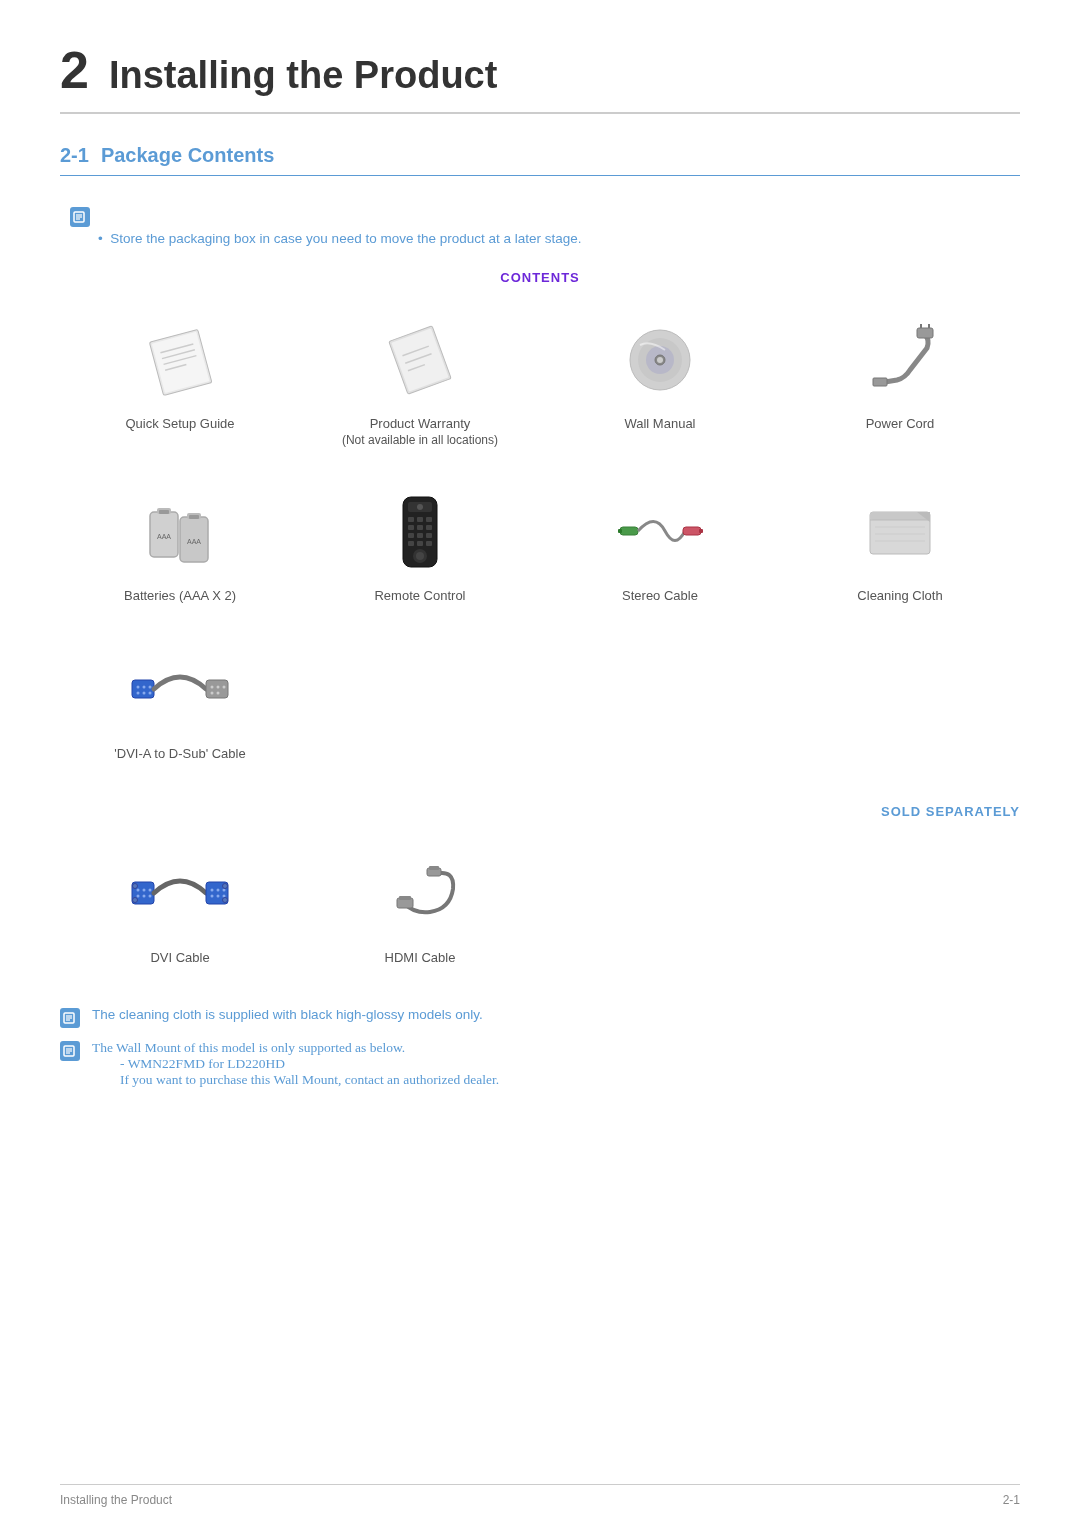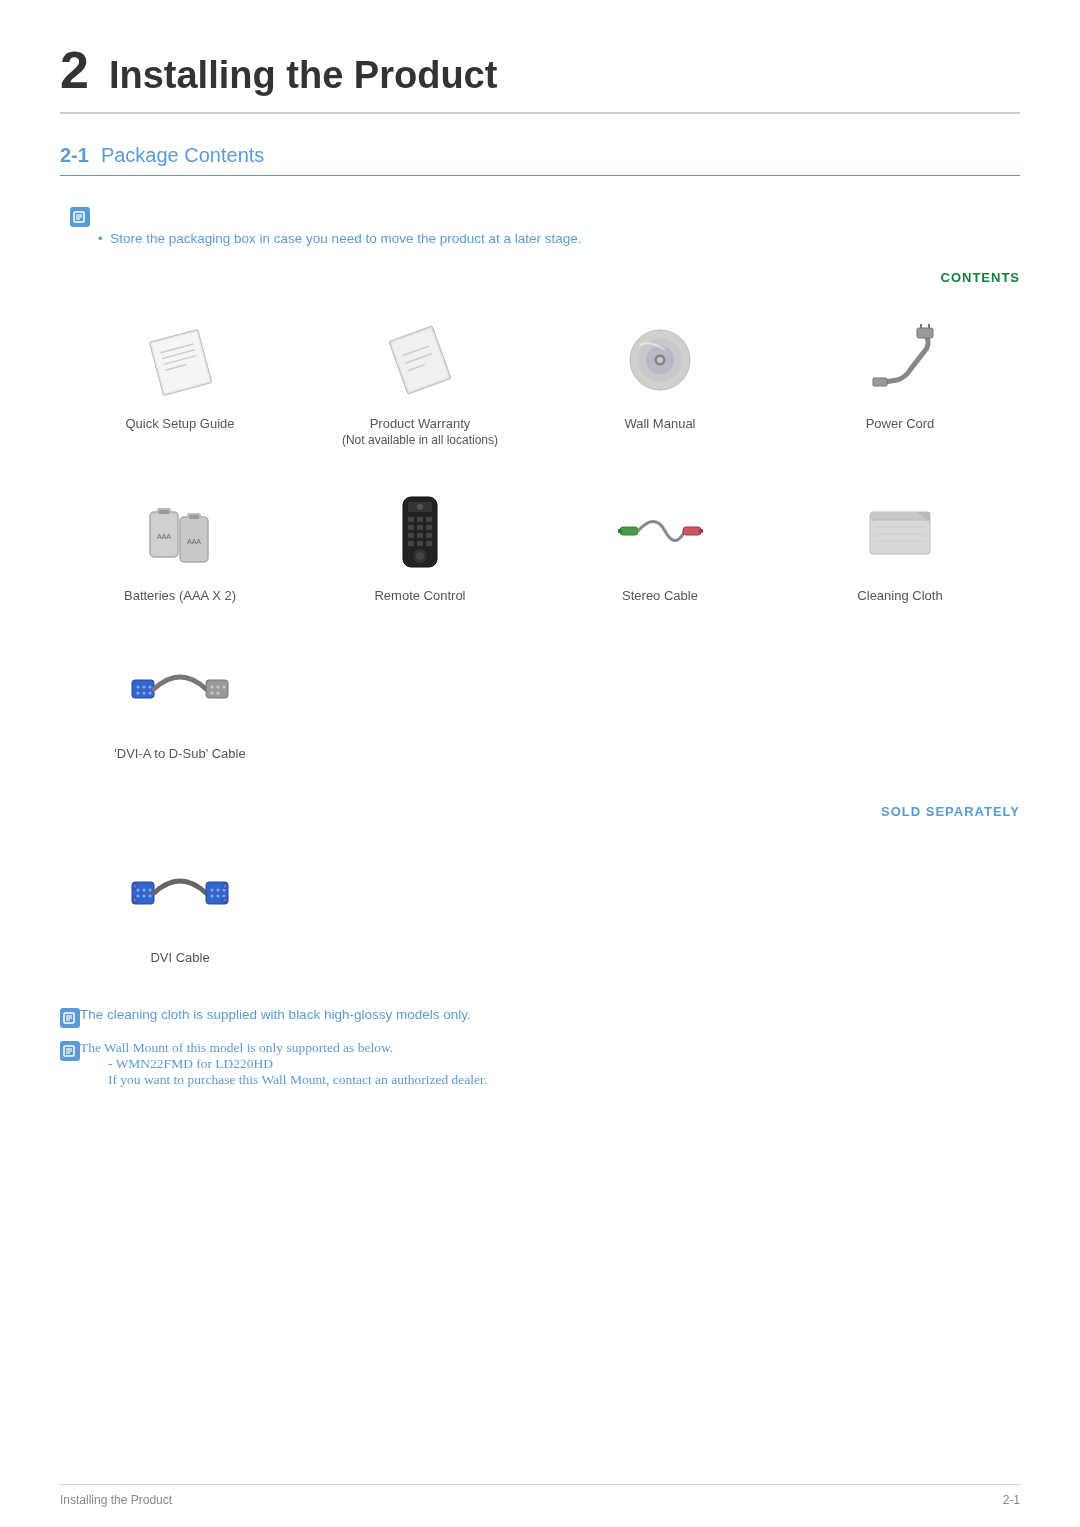--- a/index.html
+++ b/index.html
@@ -46,21 +46,21 @@
       border-bottom: 1px solid #5b9bd5;
       margin-bottom: 30px;
     }
     .section-number {
       font-size: 20px;
       font-weight: bold;
       color: #5b9bd5;
     }
     .section-title {
       font-size: 20px;
-      font-weight: normal;
+      font-weight: bold;
       color: #5b9bd5;
     }
 
     
     .notes-area {
       margin-bottom: 24px;
       padding-left: 10px;
     }
     .note-row {
       display: flex;
@@ -85,24 +85,24 @@
     .note-bullet {
       margin-left: 28px;
     }
     .note-text {
       color: #5b9bd5;
       font-size: 13.5px;
     }
 
     
     .section-label {
-      text-align: right;
+      text-align: center;
       font-size: 13px;
       font-weight: bold;
-      color: #15803d;
+      color: #6d28d9;
       letter-spacing: 1px;
       margin-bottom: 20px;
     }
     .item-cell {
       display: flex;
       flex-direction: column;
       align-items: center;
       padding: 10px 10px 20px 10px;
       text-align: left;
     }
@@ -160,21 +160,21 @@
       width: 25%;
     }
 
     
     .bottom-notes {
       margin-top: 10px;
     }
     .bottom-note-row {
       display: flex;
       align-items: flex-start;
-      gap: 0;
+      gap: 12px;
       margin-bottom: 8px;
     }
     .bottom-note-indent {
       margin-left: 28px;
       color: #5b9bd5;
       font-size: 13.5px;
     }
     .teal-text {
       color: #5b9bd5;
     }
@@ -437,20 +437,35 @@
           <circle cx="82" cy="42" r="1.5" fill="#88aaee"></circle>
           <circle cx="88" cy="42" r="1.5" fill="#88aaee"></circle>
           <circle cx="94" cy="42" r="1.5" fill="#88aaee"></circle>
           <circle cx="95" cy="32" r="2.5" fill="#5577bb" stroke="#334499"></circle>
           <circle cx="95" cy="46" r="2.5" fill="#5577bb" stroke="#334499"></circle>
         </svg>
       </div>
       <span class="item-label">DVI Cable</span>
     </div>
 
+    <div class="item-cell">
+      <div class="item-image">
+        <svg width="90" height="80" viewBox="0 0 90 80">
+
+          <path d="M60,20 Q80,15 78,35 Q75,55 55,58 Q40,60 30,50" stroke="#777" stroke-width="4" fill="none" stroke-linecap="round"></path>
+
+          <rect x="22" y="44" width="16" height="10" rx="2" fill="#999" stroke="#777" stroke-width="1"></rect>
+          <rect x="24" y="42" width="12" height="4" rx="1" fill="#888"></rect>
+
+          <rect x="52" y="14" width="14" height="8" rx="2" fill="#999" stroke="#777" stroke-width="1"></rect>
+          <rect x="54" y="12" width="10" height="4" rx="1" fill="#888"></rect>
+        </svg>
+      </div>
+      <span class="item-label">HDMI Cable</span>
+    </div>
 
   </div>
 
   <div class="bottom-notes">
 
     <div class="bottom-note-row">
       <div class="note-icon">
         <svg width="14" height="14" viewBox="0 0 14 14">
           <rect x="1" y="2" width="10" height="10" rx="1" fill="none" stroke="white" stroke-width="1.5"></rect>
           <line x1="3" y1="5" x2="9" y2="5" stroke="white" stroke-width="1.2"></line>

